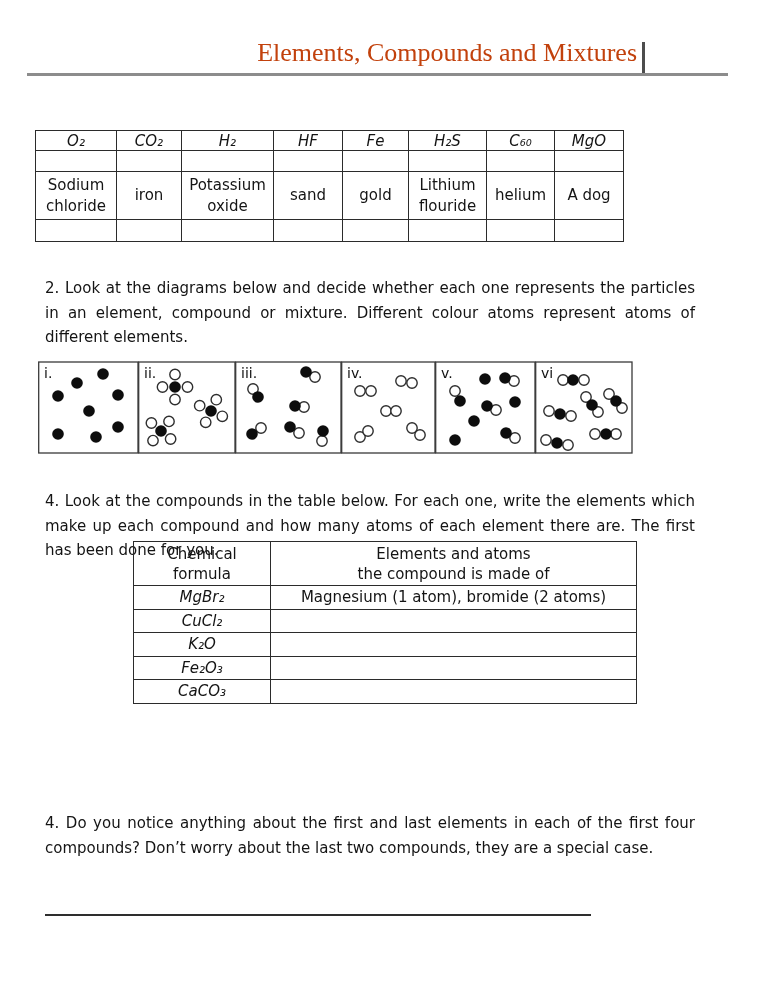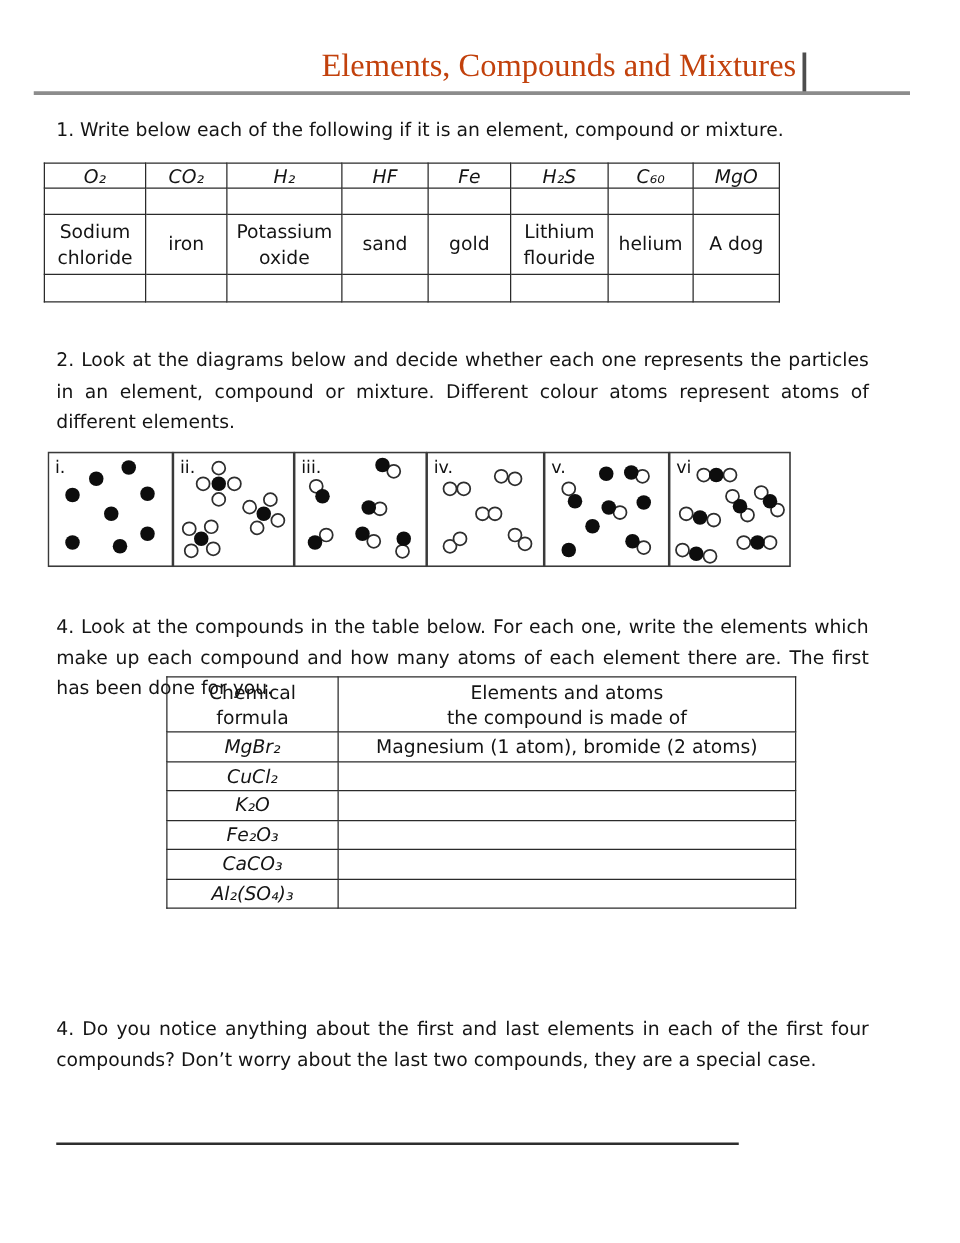--- a/index.html
+++ b/index.html
@@ -27,21 +27,20 @@
 </style>
 </head>
 <body>
 
 <div class="page">
 
   <div class="title">Elements, Compounds and Mixtures</div>
   <div class="title-bar"></div>
   <div class="title-rule"></div>
 
-  <div class="qtext nowrap" style="top:92px;">1. Write below each of the following if it is an element, compound or mixture.</div>
 
   <table class="t1">
     <tbody id="t1-body">
         <tr>
           <td class="frm" style="width: 80px; height: 19px;">O₂</td>
           <td class="frm" style="width: 64px; height: 19px;">CO₂</td>
           <td class="frm" style="width: 91px; height: 19px;">H₂</td>
           <td class="frm" style="width: 68px; height: 19px;">HF</td>
           <td class="frm" style="width: 65px; height: 19px;">Fe</td>
           <td class="frm" style="width: 77px; height: 19px;">H₂S</td>
@@ -211,24 +210,20 @@
           <td style="height: 22.5px;"></td>
         </tr>
         <tr>
           <td class="frm" style="height: 22.5px;">Fe₂O₃</td>
           <td style="height: 22.5px;"></td>
         </tr>
         <tr>
           <td class="frm" style="height: 22.5px;">CaCO₃</td>
           <td style="height: 22.5px;"></td>
         </tr>
-        <tr>
-          <td class="frm" style="height: 22.5px;">Al₂(SO₄)₃</td>
-          <td style="height: 22.5px;"></td>
-        </tr>
       </tbody>
   </table>
 
   <div class="qtext" style="top:811px;">4. Do you notice anything about the first and last elements in each of the first four compounds? Don’t worry about the last two compounds, they are a special case.</div>
 
   <div class="answer-line"></div>
 
 </div>
 
 </body></html>

